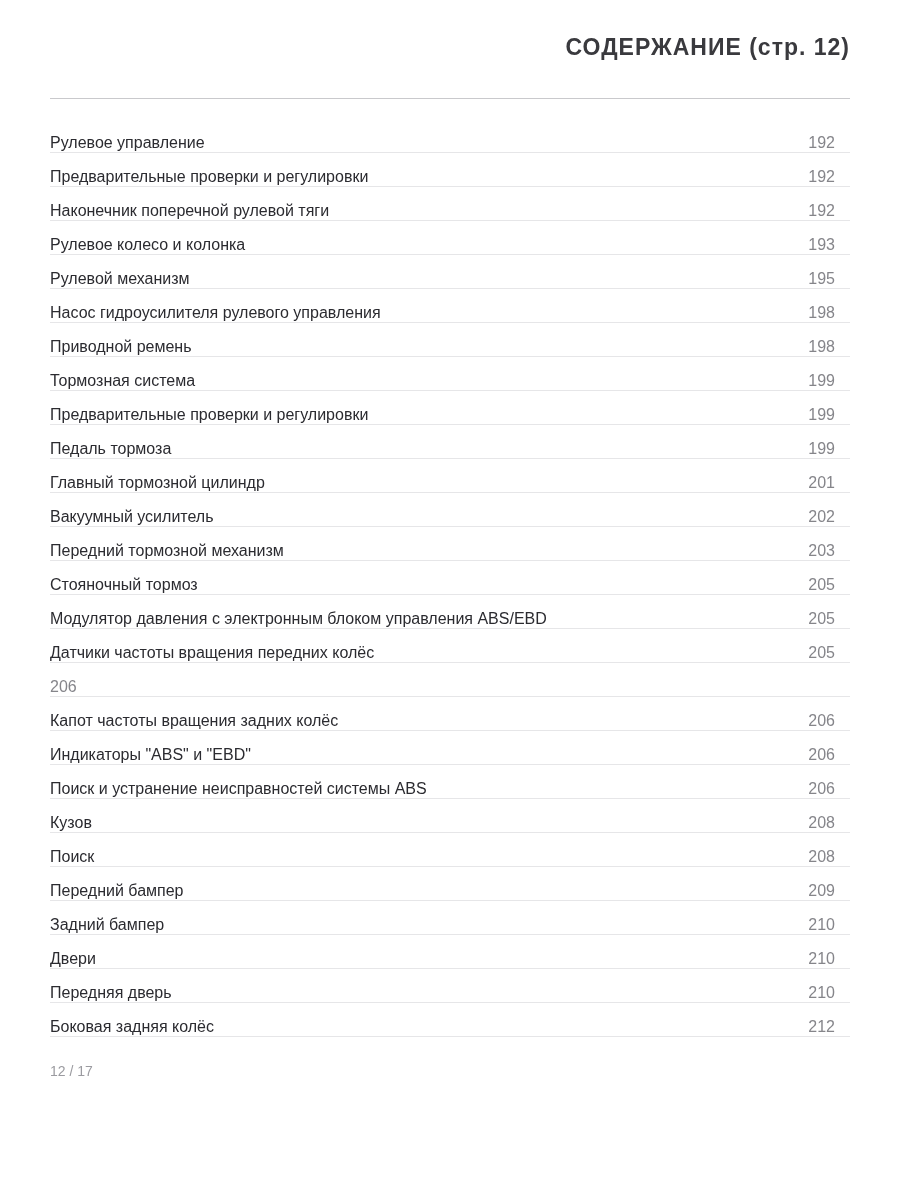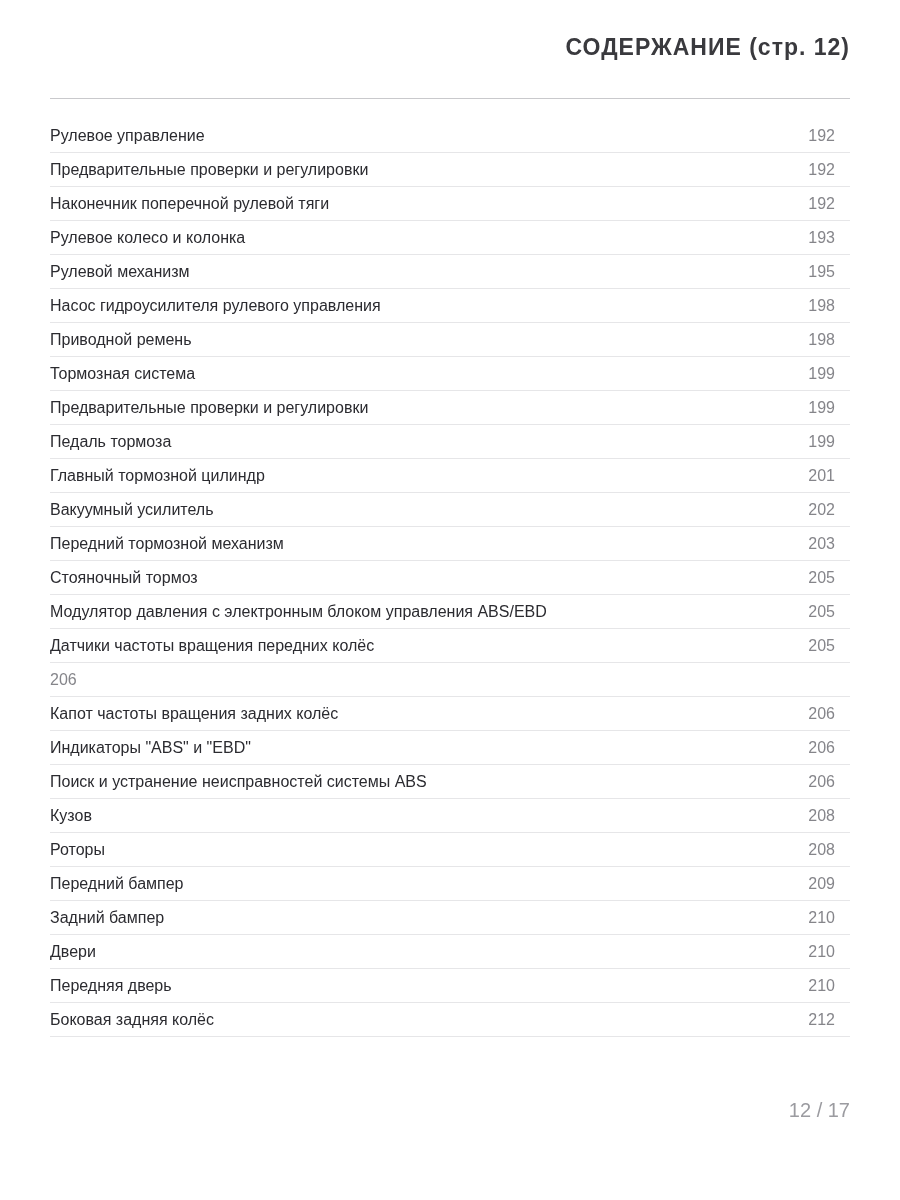--- a/index.html
+++ b/index.html
@@ -39,38 +39,38 @@
     border-top: 1px solid var(--header-divider);
     margin-top: 38px;
   }
   .toc-list {
     margin-top: 20px;
   }
   .toc-row {
     height: 34px;
     display: flex;
     justify-content: space-between;
-    align-items: center;
+    align-items: flex-end;
     border-bottom: 1px solid var(--row-divider);
   }
   .toc-label {
     font-size: 16px;
     color: var(--entry-text);
     white-space: nowrap;
   }
   .toc-page {
     font-size: 16px;
     color: var(--page-number);
     padding-right: 15px;
     white-space: nowrap;
   }
   .page-footer {
-    margin-top: 62px;
-    text-align: right;
-    font-size: 20px;
+    margin-top: 26px;
+    text-align: left;
+    font-size: 14px;
     color: var(--footer-text);
   }
 </style>
 </head>
 <body>
 
 <div class="page">
 
   <h1 class="doc-title">СОДЕРЖАНИЕ (стр. 12)</h1>
 
@@ -154,21 +154,21 @@
   </div>
       <div class="toc-row">
     <span class="toc-label">Поиск и устранение неисправностей системы ABS</span>
     <span class="toc-page">206</span>
   </div>
       <div class="toc-row">
     <span class="toc-label">Кузов</span>
     <span class="toc-page">208</span>
   </div>
       <div class="toc-row">
-    <span class="toc-label">Роторы</span>
+    <span class="toc-label">Поиск</span>
     <span class="toc-page">208</span>
   </div>
       <div class="toc-row">
     <span class="toc-label">Передний бампер</span>
     <span class="toc-page">209</span>
   </div>
       <div class="toc-row">
     <span class="toc-label">Задний бампер</span>
     <span class="toc-page">210</span>
   </div>

